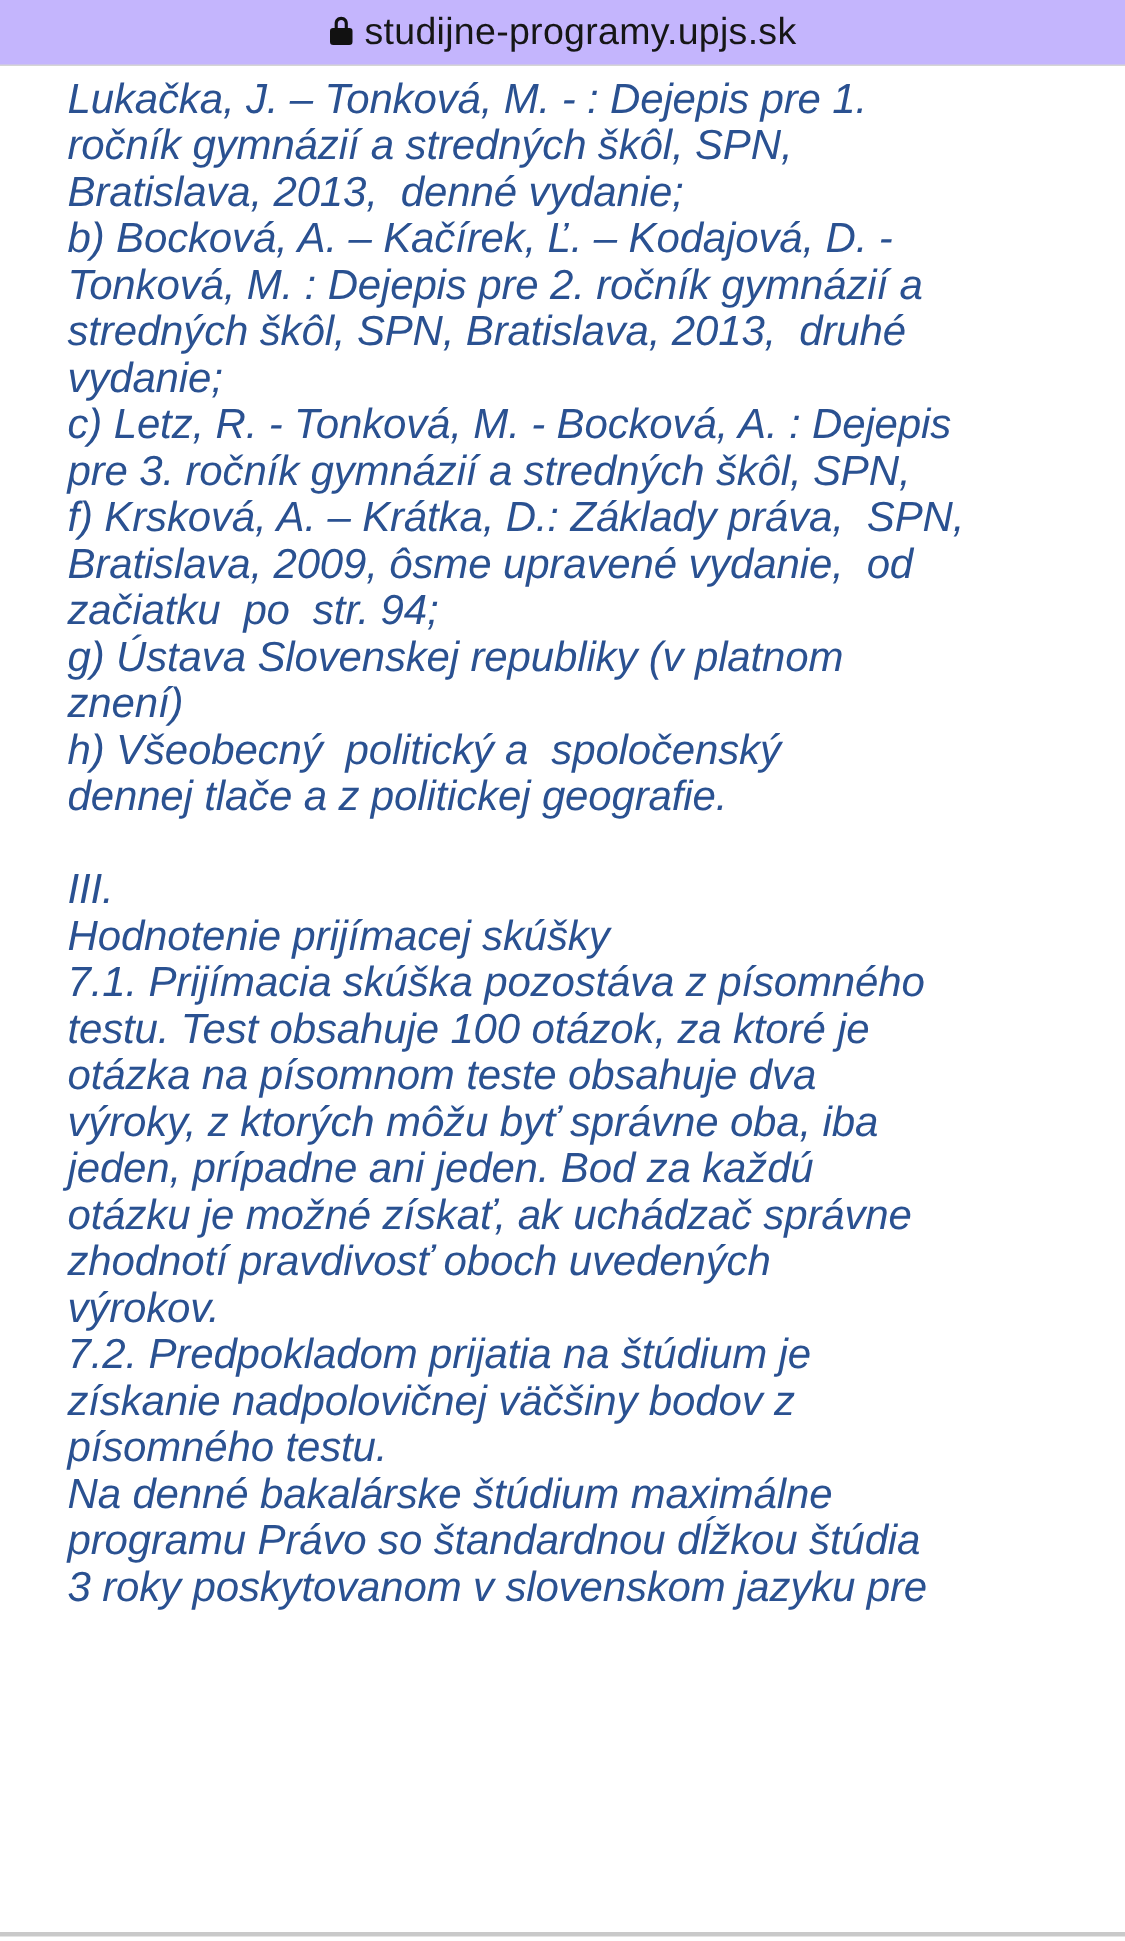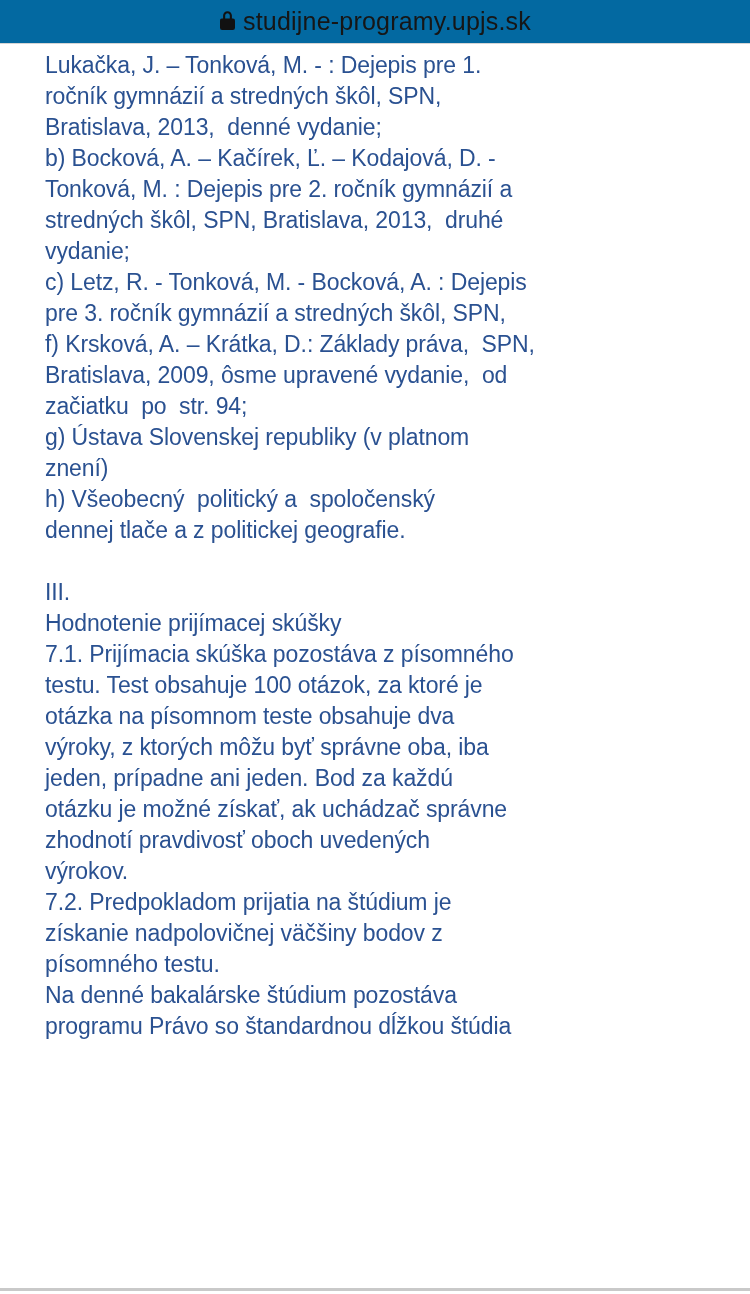--- a/index.html
+++ b/index.html
@@ -6,39 +6,40 @@
   body {
     width: 750px; height: 1294px;
     background: #ffffff;
     font-family: "Liberation Sans", "DejaVu Sans", sans-serif;
     position: relative;
     overflow: hidden;
   }
   .browser-header {
     position: absolute; top: 0; left: 0; right: 0;
     height: 43px;
-    background: #0369a1;
+    background: #c4b5fd;
     border-bottom: 1px solid #d5d5d5;
     display: flex; align-items: center; justify-content: center;
     gap: 7px;
   }
   .lock { display: inline-flex; margin-top: -2px; }
   .url-text {
     font-size: 25px;
     color: #161616;
     font-weight: 500;
     letter-spacing: 0.2px;
   }
   .page-content {
     position: absolute;
     top: 50px; left: 45px;
     width: 660px;
     color: #2a5191;
-    font-size: 23px;
+    font-size: 28px;
     letter-spacing: -0.1px;
+    font-style: italic;
   }
   .line {
     height: 31px;
     line-height: 31px;
     white-space: pre;
   }
   .bottom-toolbar-divider {
     position: absolute;
     top: 1288px; left: 0; right: 0;
     height: 3px;
@@ -81,17 +82,18 @@
     <div class="line">testu. Test obsahuje 100 otázok, za ktoré je</div>
     <div class="line">otázka na písomnom teste obsahuje dva</div>
     <div class="line">výroky, z ktorých môžu byť správne oba, iba</div>
     <div class="line">jeden, prípadne ani jeden. Bod za každú</div>
     <div class="line">otázku je možné získať, ak uchádzač správne</div>
     <div class="line">zhodnotí pravdivosť oboch uvedených</div>
     <div class="line">výrokov.</div>
     <div class="line">7.2. Predpokladom prijatia na štúdium je</div>
     <div class="line">získanie nadpolovičnej väčšiny bodov z</div>
     <div class="line">písomného testu.</div>
-    <div class="line">Na denné bakalárske štúdium pozostáva</div>
+    <div class="line">Na denné bakalárske štúdium maximálne</div>
     <div class="line">programu Právo so štandardnou dĺžkou štúdia</div>
+    <div class="line">3 roky poskytovanom v slovenskom jazyku pre</div>
   </div>
 
 <div class="bottom-toolbar-divider"></div>
 
 </body></html>

